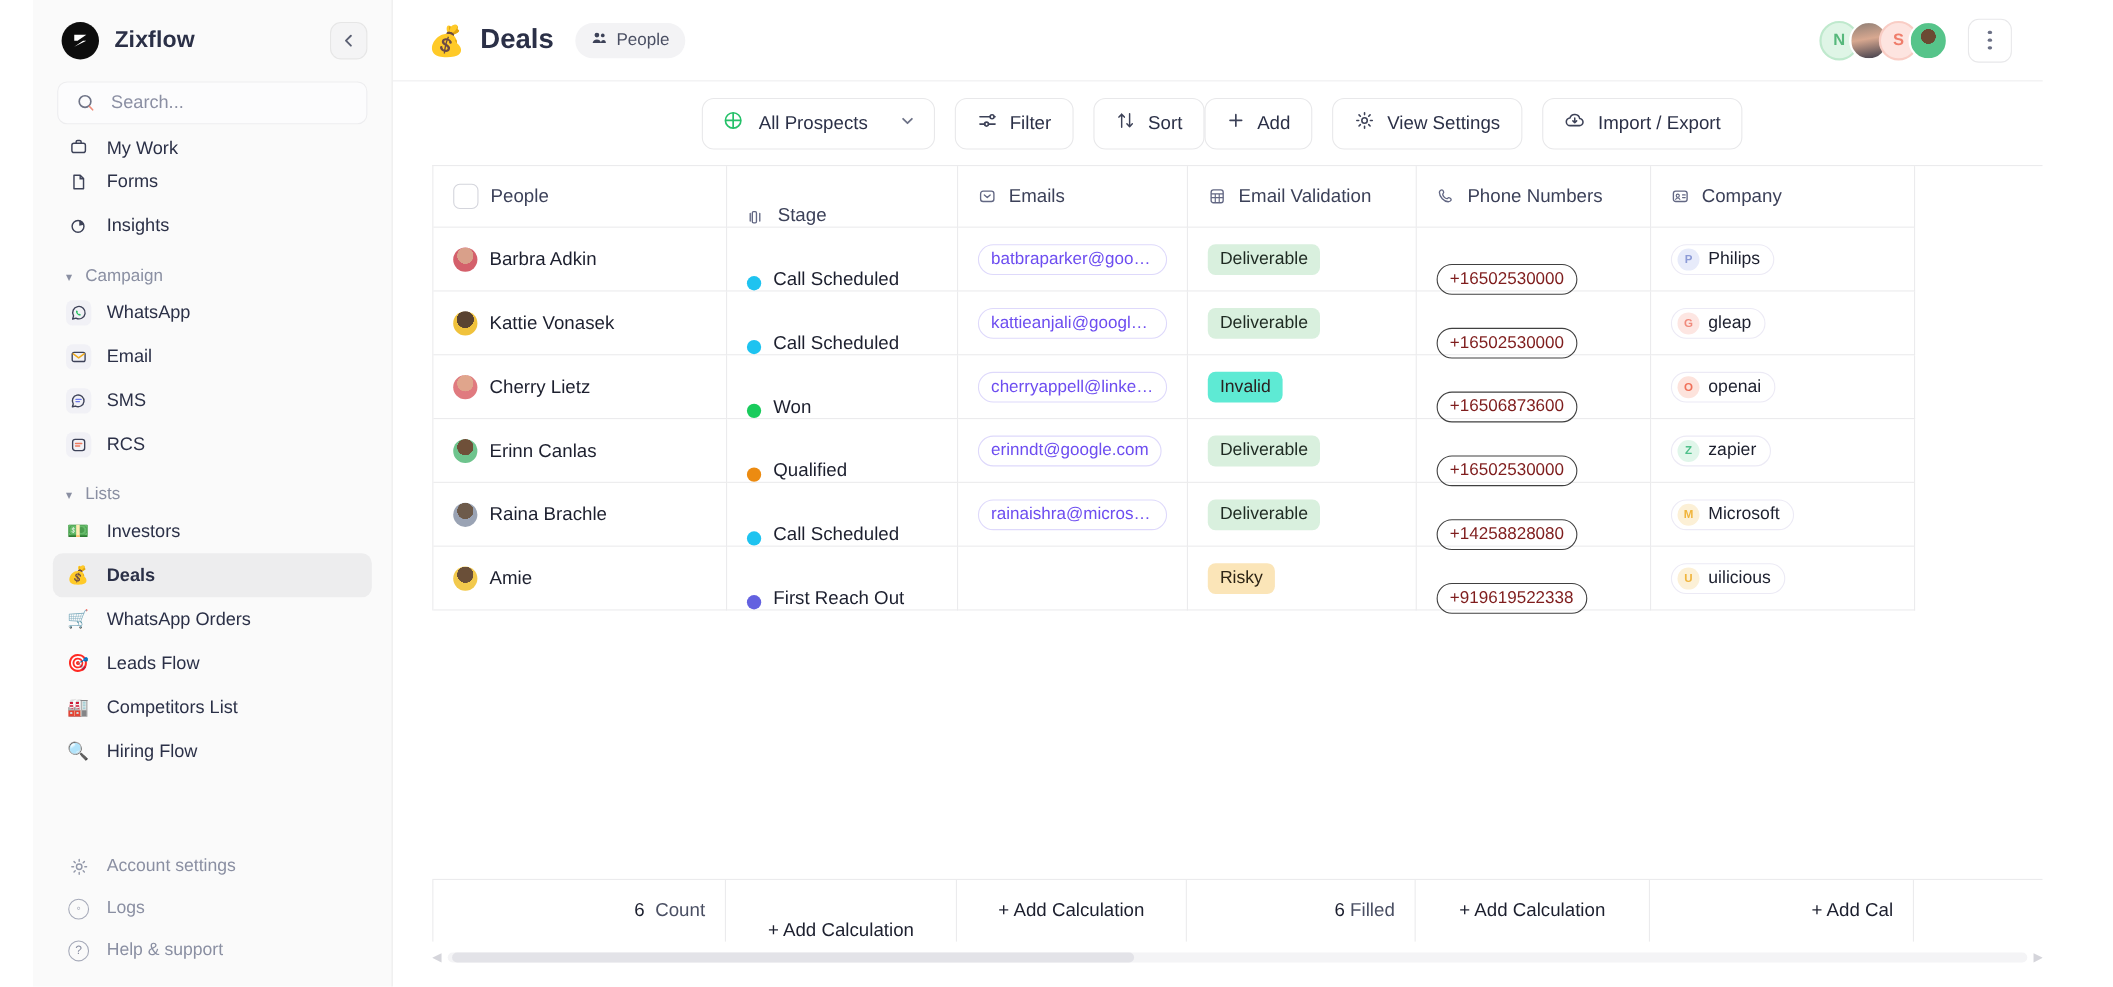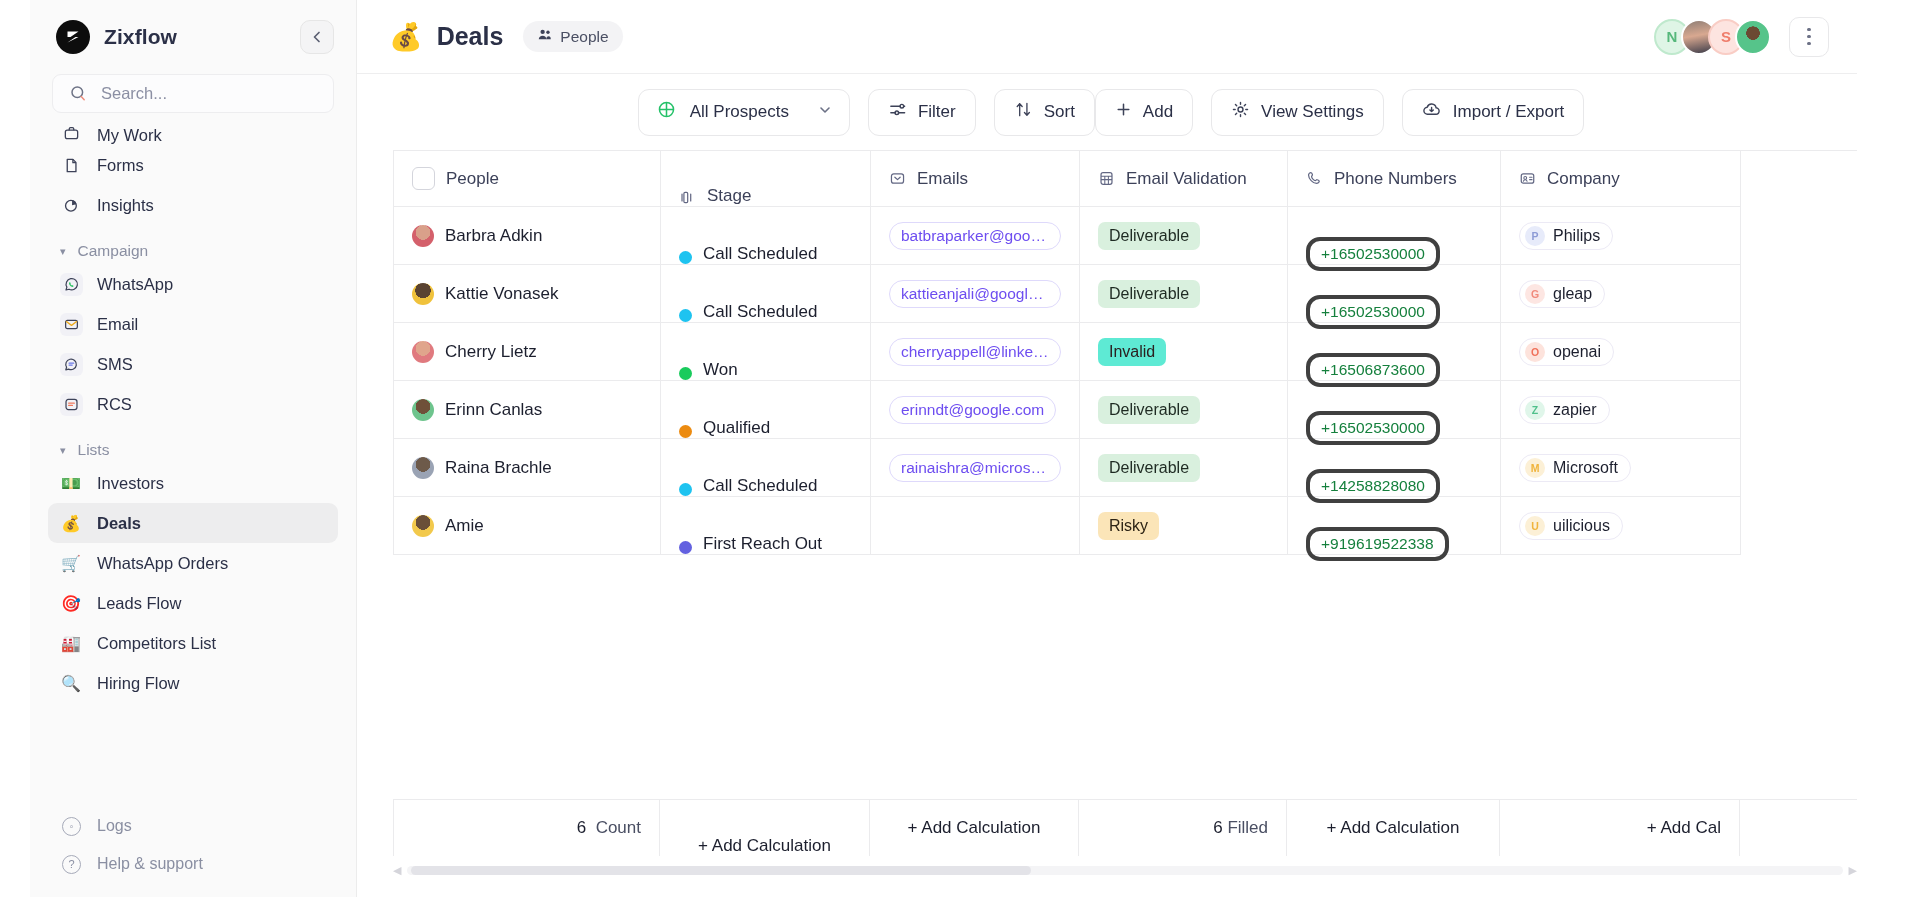--- a/index.html
+++ b/index.html
@@ -162,22 +162,22 @@
   .pill-email {
     border: 1px solid #ded9fb; border-radius: 14px; padding: 4px 11px;
     font-size: 15.5px; color: #6d4df0; max-width: 100%;
     overflow: hidden; text-overflow: ellipsis; white-space: nowrap; cursor: pointer;
   }
   .pill-valid { border-radius: 7px; padding: 5px 11px; font-size: 16px; }
   .v-deliverable { background: #d9f0de; color: #1e2a22; }
   .v-invalid { background: #5eead4; color: #2b2020; }
   .v-risky { background: #fbe5b8; color: #2d2415; }
   .pill-phone {
-    border: 4px solid #404040; border-radius: 14px; padding: 4px 11px;
-    font-size: 15.5px; color: #15803d; white-space: nowrap; cursor: pointer; margin-top: 36px;
+    border: 1px solid #404040; border-radius: 14px; padding: 4px 11px;
+    font-size: 15.5px; color: #7f1d1d; white-space: nowrap; cursor: pointer; margin-top: 36px;
   }
   .pill-company {
     border: 1px solid #eceaf5; border-radius: 15px; padding: 3px 12px 3px 5px;
     font-size: 16px; color: #1c1f2e; display: inline-flex; align-items: center; gap: 8px;
     white-space: nowrap; cursor: pointer;
   }
   .co-ini {
     width: 20px; height: 20px; border-radius: 50%; font-size: 10.5px;
     display: flex; align-items: center; justify-content: center; font-weight: 600;
   }
@@ -327,20 +327,29 @@
         <span class="nav-ico">🏭</span>
         <span>Competitors List</span>
       </div>
       <div class="nav-item">
         <span class="nav-ico">🔍</span>
         <span>Hiring Flow</span>
       </div>
     </nav>
 
     <div class="footer-nav">
+      <div class="nav-item">
+        <span class="nav-ico">
+          <svg width="18" height="18" viewBox="0 0 18 18" aria-hidden="true">
+            <circle cx="9" cy="9" r="2.5" fill="none" stroke="#9398a9" stroke-width="1.3"></circle>
+            <path d="M9 2.3v1.6M9 14.1v1.6M2.3 9h1.6M14.1 9h1.6M4.3 4.3l1.1 1.1M12.6 12.6l1.1 1.1M13.7 4.3l-1.1 1.1M5.4 12.6l-1.1 1.1" stroke="#9398a9" stroke-width="1.3" stroke-linecap="round"></path>
+          </svg>
+        </span>
+        <span>Account settings</span>
+      </div>
       <div class="nav-item">
         <span class="nav-ico">
           <span class="circ-ico">◦</span>
         </span>
         <span>Logs</span>
       </div>
       <div class="nav-item">
         <span class="nav-ico">
           <span class="circ-ico">?</span>
         </span>

